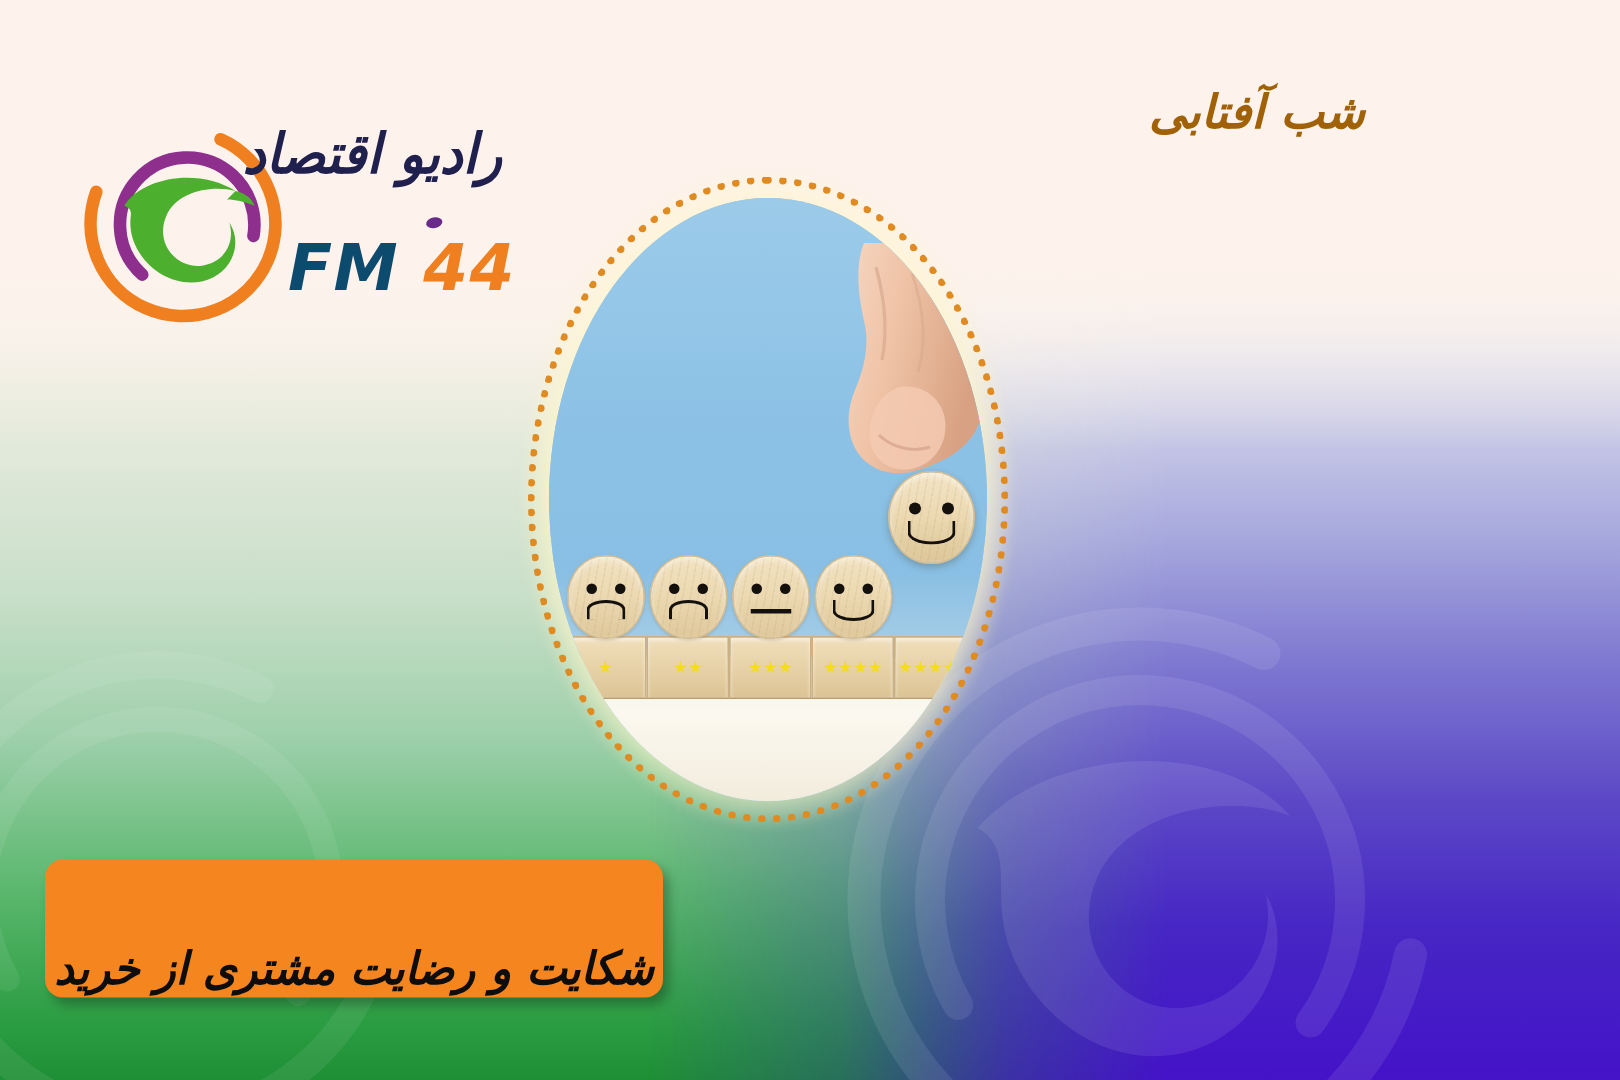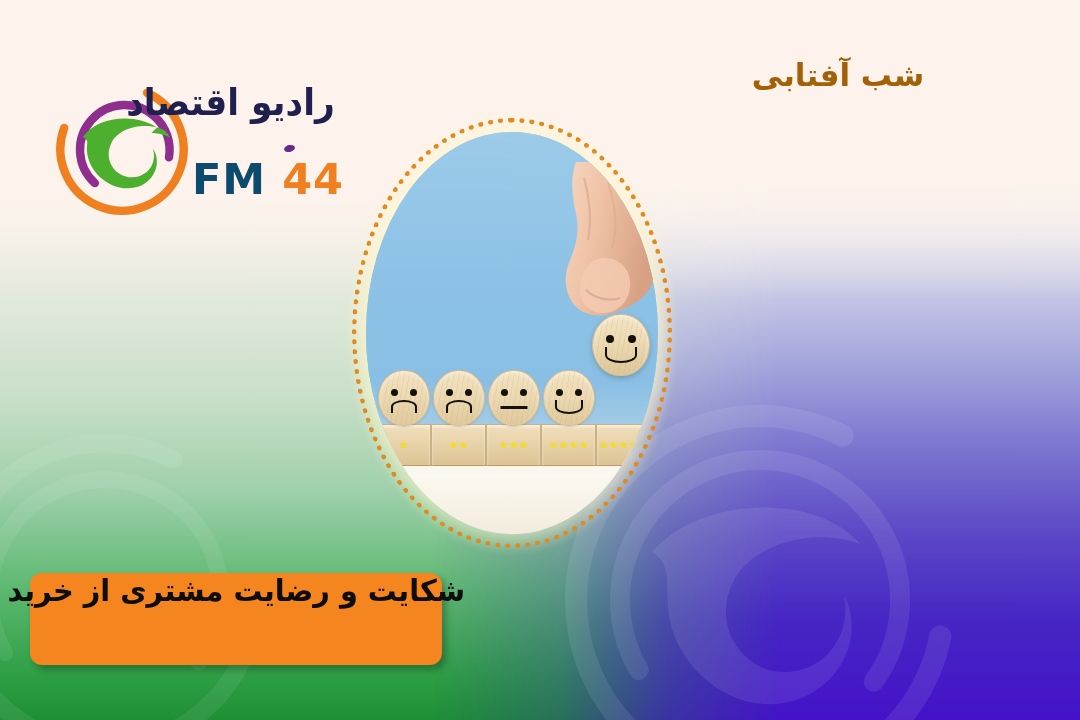--- a/index.html
+++ b/index.html
@@ -7,20 +7,21 @@
   html, body {
     width:1080px; height:720px; overflow:hidden;
     font-family:"DejaVu Sans", sans-serif;
     background:#fdf4ec;
   }
 
   #poster {
     position:relative;
     width:1080px; height:720px;
     overflow:hidden;
+    font-style:italic;
   }
 
   
   .bg-base {
     position:absolute; inset:0;
     background:linear-gradient(to bottom,
         #fdf3ec 0%, #fdf3ec 24%, #f4f1e8 30%,
         #e9ecdf 36%, #dfe8d9 43%, #c9dfc9 55%,
         #9fd0ac 68%, #5cb86f 82%, #2a9c41 95%, #1f8f36 100%);
   }
@@ -232,21 +233,21 @@
   .held-disc .mouth.smile { bottom:12px; width:32px; height:16px; }
 
   
   .subject-banner {
     position:absolute;
     left:30px; top:573px;
     width:412px; height:92px;
     background:#f5851f;
     border-radius:12px;
     box-shadow:4px 5px 7px rgba(0,0,0,0.28);
-    display:flex; align-items:flex-start; justify-content:center;
+    display:flex; align-items:flex-end; justify-content:center;
   }
   .subject-text {
     direction:rtl;
     font-family:"DejaVu Sans", sans-serif;
     font-size:30px; font-weight:700;
     color:#0d0d0d;
     white-space:nowrap;
     line-height:1.2;
     transform:scaleX(0.96);
   }

